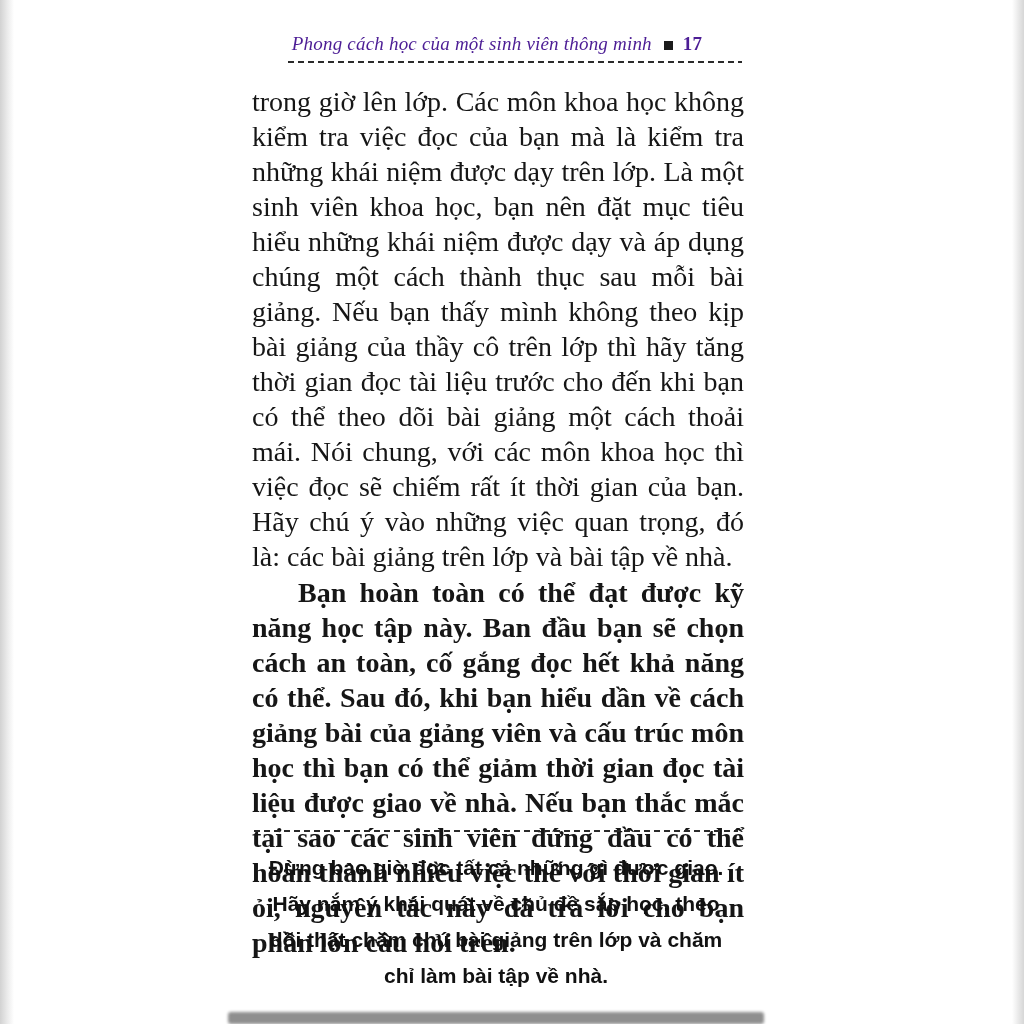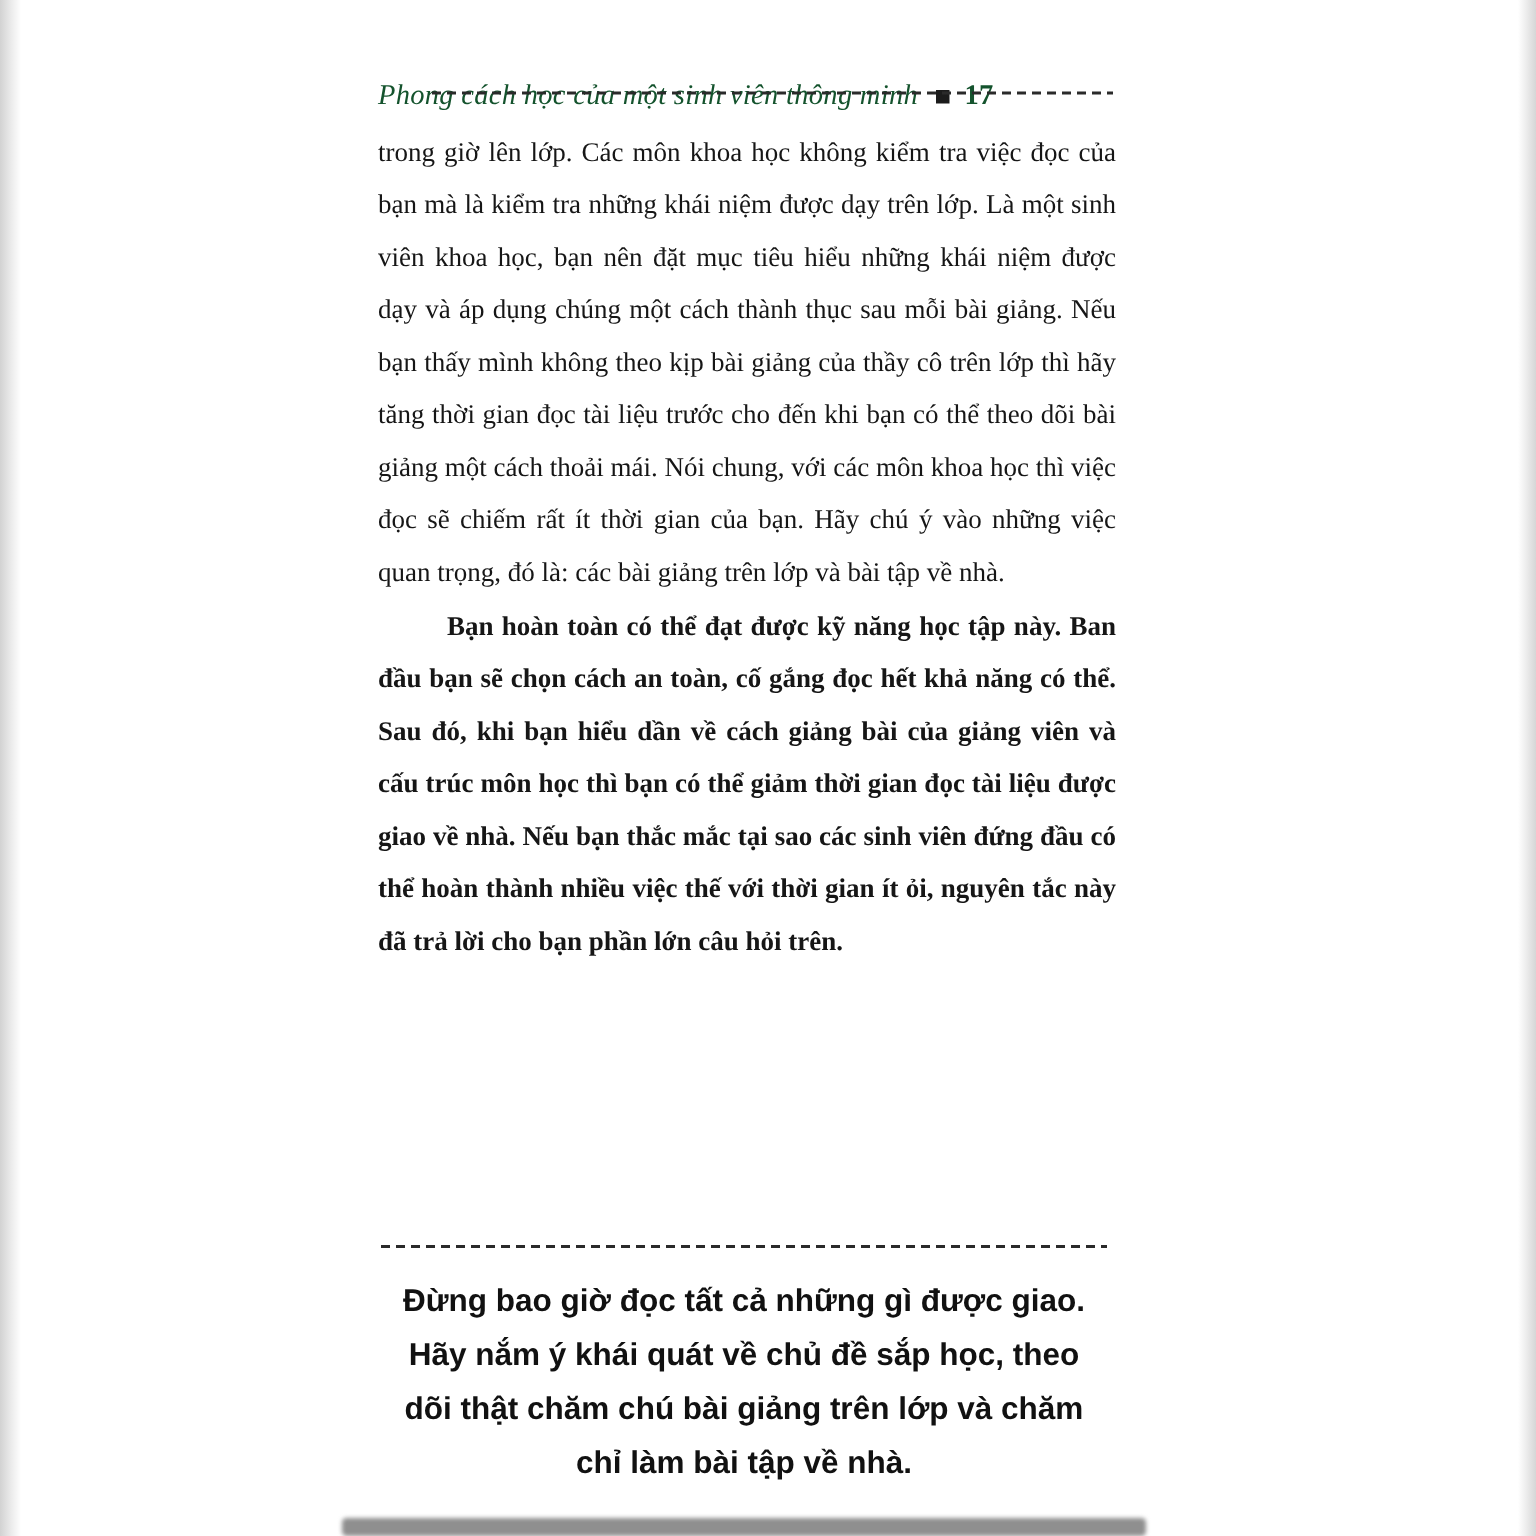--- a/index.html
+++ b/index.html
@@ -46,26 +46,25 @@
     width: 1024px;
     height: 1024px;
   }
 
   
   .header {
     position: absolute;
     top: 33px;
     left: 252px;
     width: 490px;
-    text-align: left;
+    text-align: center;
     white-space: nowrap;
     font-size: 19px;
     letter-spacing: 0.2px;
-    color: #14532d;
-    margin-top: 20px;
+    color: #4c1d95;
   }
   .header-title {
     font-style: italic;
     font-family: "Liberation Serif", serif;
   }
   .square-bullet {
     display: inline-block;
     width: 9px;
     height: 9px;
     background: #1b1b1b;
@@ -85,21 +84,21 @@
     height: 2px;
     background: repeating-linear-gradient(90deg, #2a2a2a 0 6px, transparent 6px 10px);
   }
 
   
   .body-text {
     position: absolute;
     top: 84px;
     left: 252px;
     width: 492px;
-    font-size: 18px;
+    font-size: 28px;
     line-height: 35px;
     text-align: justify;
     color: #161616;
   }
   .body-text p {
     margin: 0;
   }
   .body-text p.indent {
     text-indent: 46px;
     margin-top: 1px;

